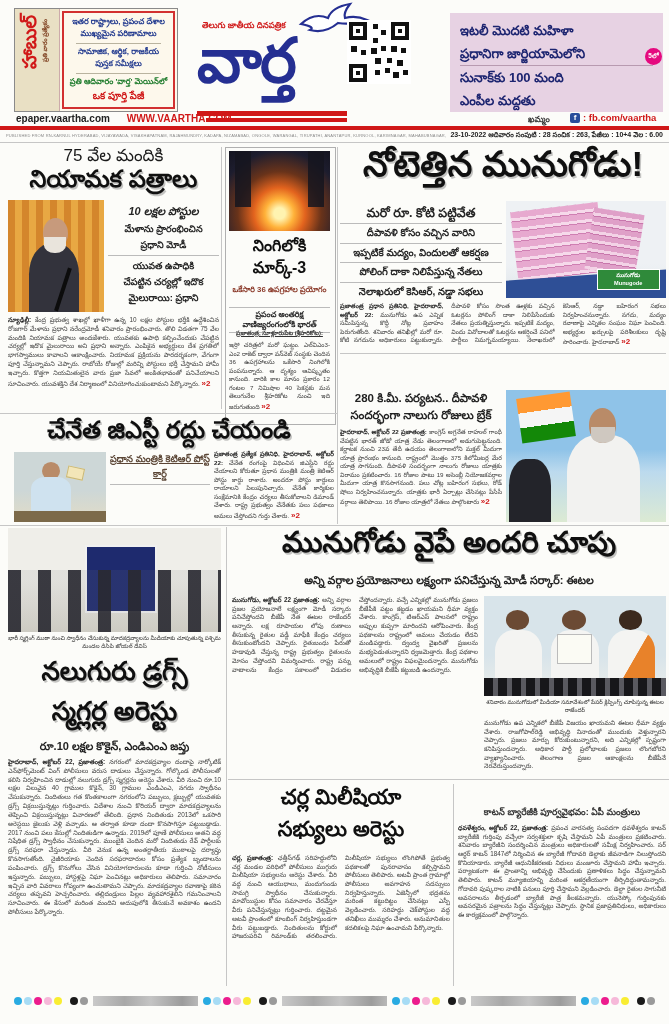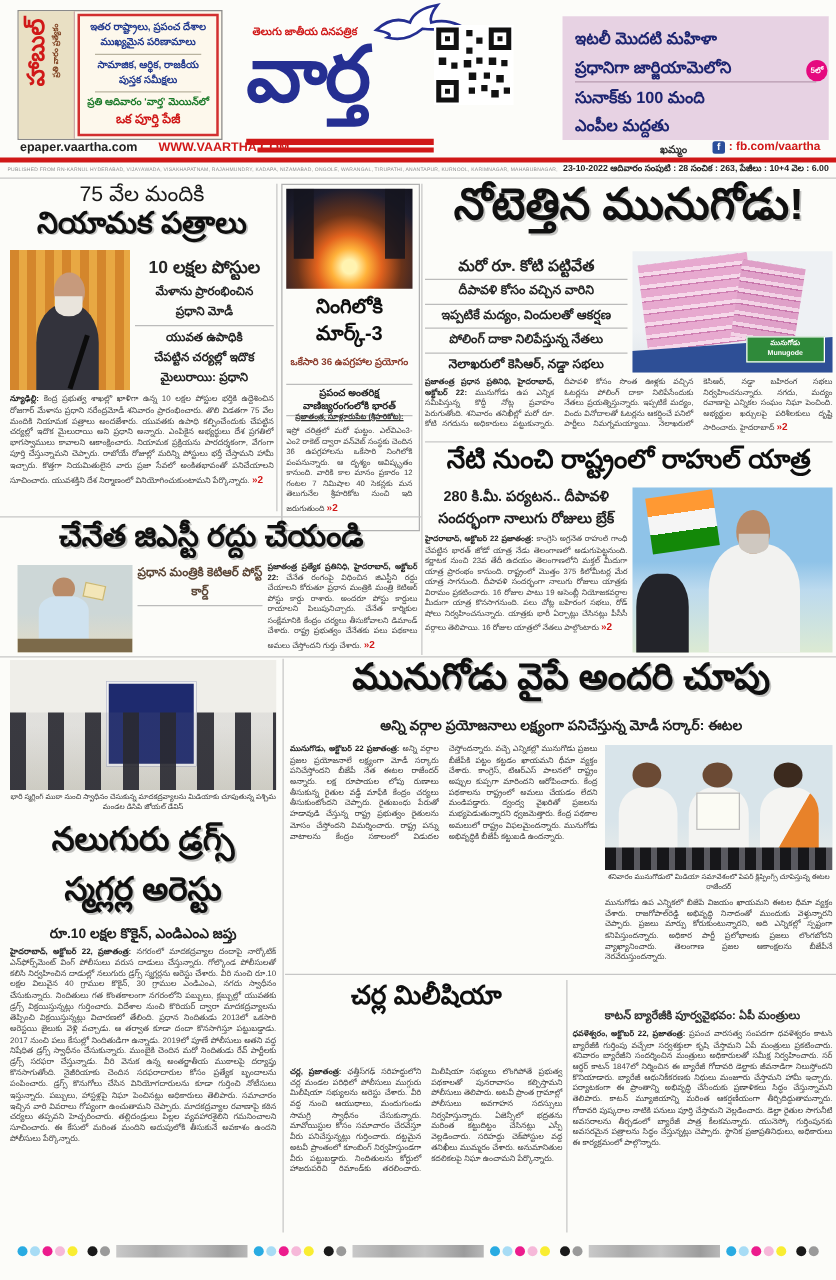--- a/index.html
+++ b/index.html
@@ -173,21 +173,21 @@
 
   <div class="abs c" style="left:8px;top:146px;width:211px;font-size:17px;color:#1a1a1a;">75 వేల మందికి</div>
   <div class="abs c hl shadowed" style="left:8px;top:166px;width:211px;font-size:24px;">నియామక పత్రాలు</div>
   <div class="photo ph-modi" style="left:8px;top:200px;width:96px;height:112px;">
     <div class="fig"></div>
       <div class="head"></div>
       <div class="beard"></div>
       <div class="mic"></div>
   </div>
   <div class="abs" style="left:108px;top:202px;width:111px;">
-    <div class="subline" style="font-size:14px;line-height:1.7;">10 లక్షల పోస్టుల</div>
+    <div class="subline" style="font-size:11px;line-height:1.7;font-style:italic;">10 లక్షల పోస్టుల</div>
     <div class="subline" style="font-size:9.5px;line-height:1.7;">మేళాను ప్రారంభించిన</div>
     <div class="subline" style="font-size:9.5px;line-height:1.7;border-bottom:1px solid #bbb;padding-bottom:2px;">ప్రధాని మోడీ</div>
     <div class="subline" style="font-size:9.5px;line-height:1.7;padding-top:2px;">యువత ఉపాధికి</div>
     <div class="subline" style="font-size:9.5px;line-height:1.7;">చేపట్టిన చర్యల్లో ఇదొక</div>
     <div class="subline" style="font-size:9.5px;line-height:1.7;">మైలురాయి: ప్రధాని</div>
   </div>
   <p class="abs bodytxt" style="left:8px;top:316px;width:211px;height:94px;">
     <b class="dl">న్యూఢిల్లీ:</b>
     <span>కేంద్ర ప్రభుత్వ శాఖల్లో ఖాళీగా ఉన్న 10 లక్షల పోస్టుల భర్తీకి ఉద్దేశించిన రోజగార్ మేళాను ప్రధాని నరేంద్రమోడీ శనివారం ప్రారంభించారు. తొలి విడతగా 75 వేల మందికి నియామక పత్రాలు అందజేశారు. యువతకు ఉపాధి కల్పించేందుకు చేపట్టిన చర్యల్లో ఇదొక మైలురాయి అని ప్రధాని అన్నారు. ఎంపికైన అభ్యర్థులు దేశ ప్రగతిలో భాగస్వాములు కావాలని ఆకాంక్షించారు. నియామక ప్రక్రియను పారదర్శకంగా, వేగంగా పూర్తి చేస్తున్నామని చెప్పారు. రాబోయే రోజుల్లో మరిన్ని పోస్టులు భర్తీ చేస్తామని హామీ ఇచ్చారు. కొత్తగా నియమితులైన వారు ప్రజా సేవలో అంకితభావంతో పనిచేయాలని సూచించారు. యువశక్తిని దేశ నిర్మాణంలో వినియోగించుకుంటామని పేర్కొన్నారు.</span>
     <span class="more">»2</span>
@@ -230,21 +230,20 @@
       <div>Munugode</div>
     </div>
   </div>
   <p class="abs bodytxt" style="left:340px;top:302px;width:326px;height:48px;font-size:6.2px;column-count:3;column-gap:8px;">
     <b class="dl">ప్రజాతంత్ర ప్రధాన ప్రతినిధి, హైదరాబాద్, అక్టోబర్ 22:</b>
     <span>మునుగోడు ఉప ఎన్నిక సమీపిస్తున్న కొద్దీ నోట్ల ప్రవాహం పెరుగుతోంది. శనివారం తనిఖీల్లో మరో రూ. కోటి నగదును అధికారులు పట్టుకున్నారు. దీపావళి కోసం సొంత ఊళ్లకు వచ్చిన ఓటర్లను పోలింగ్ దాకా నిలిపేసేందుకు నేతలు ప్రయత్నిస్తున్నారు. ఇప్పటికే మద్యం, విందు వినోదాలతో ఓటర్లను ఆకర్షించే పనిలో పార్టీలు నిమగ్నమయ్యాయి. నెలాఖరులో కెసిఆర్, నడ్డా బహిరంగ సభలు నిర్వహించనున్నారు. నగదు, మద్యం రవాణాపై ఎన్నికల సంఘం నిఘా పెంచింది. అభ్యర్థుల ఖర్చులపై పరిశీలకులు దృష్టి సారించారు. హైదరాబాద్</span>
     <span class="more">»2</span>
   </p>
   <div class="rule" style="left:340px;top:353px;width:326px;height:1px;"></div>
 
-  <div class="abs c hl" style="left:340px;top:357px;width:326px;font-size:21px;">నేటి నుంచి రాష్ట్రంలో రాహుల్ యాత్ర</div>
   <div class="abs c" style="left:340px;top:390px;width:162px;font-size:11.5px;font-weight:600;color:#222;line-height:1.5;">280 కి.మీ. పర్యటన.. దీపావళి సందర్భంగా నాలుగు రోజులు బ్రేక్</div>
   <div class="photo ph-rahul" style="left:506px;top:390px;width:160px;height:132px;">
     <div class="flag"></div>
       <div class="guard"></div>
       <div class="torso"></div>
       <div class="head"></div>
       <div class="beard"></div>
   </div>
   <p class="abs bodytxt" style="left:340px;top:428px;width:162px;height:95px;font-size:6.2px;">
     <b class="dl">హైదరాబాద్, అక్టోబర్ 22 ప్రజాతంత్ర:</b>
@@ -254,21 +253,21 @@
 
   <div class="rule" style="left:0;top:413px;width:337px;height:1px;"></div>
   <div class="abs c hl shadowed" style="left:4px;top:417px;width:330px;font-size:24px;">చేనేత జిఎస్టీ రద్దు చేయండి</div>
   <div class="photo ph-ktr" style="left:14px;top:452px;width:92px;height:70px;">
     <div class="head"></div>
       <div class="shirt"></div>
       <div class="card"></div>
       <div class="desk"></div>
   </div>
   <div class="abs" style="left:110px;top:452px;width:100px;">
-    <div class="subline" style="font-size:9.5px;line-height:1.55;color:#5b4636;border-bottom:1px solid #bbb;padding-bottom:3px;">ప్రధాన మంత్రికి కెటిఆర్ పోస్ట్ కార్డ్</div>
+    <div class="subline" style="font-size:9.5px;line-height:1.55;color:#5b4636;border-bottom:1px solid #bbb;padding-bottom:3px;text-decoration:underline;">ప్రధాన మంత్రికి కెటిఆర్ పోస్ట్ కార్డ్</div>
   </div>
   <p class="abs bodytxt" style="left:214px;top:450px;width:120px;height:72px;font-size:6.2px;">
     <b class="dl">ప్రజాతంత్ర ప్రత్యేక ప్రతినిధి, హైదరాబాద్, అక్టోబర్ 22:</b>
     <span>చేనేత రంగంపై విధించిన జిఎస్టీని రద్దు చేయాలని కోరుతూ ప్రధాన మంత్రికి మంత్రి కెటిఆర్ పోస్టు కార్డు రాశారు. అందరూ పోస్టు కార్డులు రాయాలని పిలుపునిచ్చారు. చేనేత కార్మికుల సంక్షేమానికి కేంద్రం చర్యలు తీసుకోవాలని డిమాండ్ చేశారు. రాష్ట్ర ప్రభుత్వం చేనేతకు పలు పథకాలు అమలు చేస్తోందని గుర్తు చేశారు.</span>
     <span class="more">»2</span>
   </p>
 
   <div class="rule" style="left:0;top:525px;width:669px;height:1px;"></div>
 
   <div class="photo ph-police" style="left:8px;top:528px;width:213px;height:104px;">
@@ -301,20 +300,21 @@
       <div class="h3"></div>
     <div class="paper"></div>
       <div class="mics"></div>
   </div>
   <div class="abs cap" style="left:484px;top:699px;width:182px;height:18px;">శనివారం మునుగోడులో మీడియా సమావేశంలో పేపర్ క్లిప్పింగ్స్ చూపిస్తున్న ఈటల రాజేందర్</div>
   <p class="abs bodytxt" style="left:484px;top:719px;width:182px;height:55px;font-size:6.3px;">మునుగోడు ఉప ఎన్నికలో బీజేపీ విజయం ఖాయమని ఈటల ధీమా వ్యక్తం చేశారు. రాజగోపాల్‌రెడ్డి అభివృద్ధి నినాదంతో ముందుకు వెళ్తున్నారని చెప్పారు. ప్రజలు మార్పు కోరుకుంటున్నారని, అది ఎన్నికల్లో స్పష్టంగా కనిపిస్తుందన్నారు. అధికార పార్టీ ప్రలోభాలకు ప్రజలు లొంగబోరని వ్యాఖ్యానించారు. తెలంగాణ ప్రజల ఆకాంక్షలను బీజేపీనే నెరవేరుస్తుందన్నారు.</p>
 
   <div class="rule" style="left:228px;top:779px;width:441px;height:1px;"></div>
 
   <div class="abs c hl" style="left:232px;top:786px;width:218px;font-size:21px;">చర్ల మిలీషియా</div>
+  <div class="abs c hl" style="left:232px;top:818px;width:218px;font-size:21px;">సభ్యులు అరెస్టు</div>
   <p class="abs bodytxt" style="left:232px;top:854px;width:218px;height:132px;font-size:6.3px;column-count:2;column-gap:8px;">
     <b class="dl">చర్ల, ప్రజాతంత్ర:</b>
     <span>ఛత్తీస్‌గఢ్ సరిహద్దులోని చర్ల మండల పరిధిలో పోలీసులు ముగ్గురు మిలీషియా సభ్యులను అరెస్టు చేశారు. వీరి వద్ద నుంచి ఆయుధాలు, మందుగుండు సామగ్రి స్వాధీనం చేసుకున్నారు. మావోయిస్టుల కోసం సమాచారం చేరవేస్తూ వీరు పనిచేస్తున్నట్లు గుర్తించారు. దట్టమైన అటవీ ప్రాంతంలో కూంబింగ్ నిర్వహిస్తుండగా వీరు పట్టుబడ్డారు. నిందితులను కోర్టులో హాజరుపరిచి రిమాండ్‌కు తరలించారు. మిలీషియా సభ్యులు లొంగిపోతే ప్రభుత్వ పథకాలతో పునరావాసం కల్పిస్తామని పోలీసులు తెలిపారు. అటవీ ప్రాంత గ్రామాల్లో పోలీసులు అవగాహన సదస్సులు నిర్వహిస్తున్నారు. ఏజెన్సీలో భద్రతను మరింత కట్టుదిట్టం చేసినట్లు ఎస్పీ వెల్లడించారు. సరిహద్దు చెక్‌పోస్టుల వద్ద తనిఖీలు ముమ్మరం చేశారు. అనుమానితుల కదలికలపై నిఘా ఉంచామని పేర్కొన్నారు.</span>
   </p>
 
   <div class="rule" style="left:453px;top:784px;width:1px;height:202px;"></div>
 
   <div class="abs c" style="left:458px;top:807px;width:208px;font-size:9px;font-weight:700;color:#333;">కాటన్ బ్యారేజీకి పూర్వవైభవం: ఏపీ మంత్రులు</div>
   <p class="abs bodytxt" style="left:458px;top:824px;width:208px;height:162px;font-size:6.3px;">
     <b class="dl">ధవళేశ్వరం, అక్టోబర్ 22, ప్రజాతంత్ర:</b>

